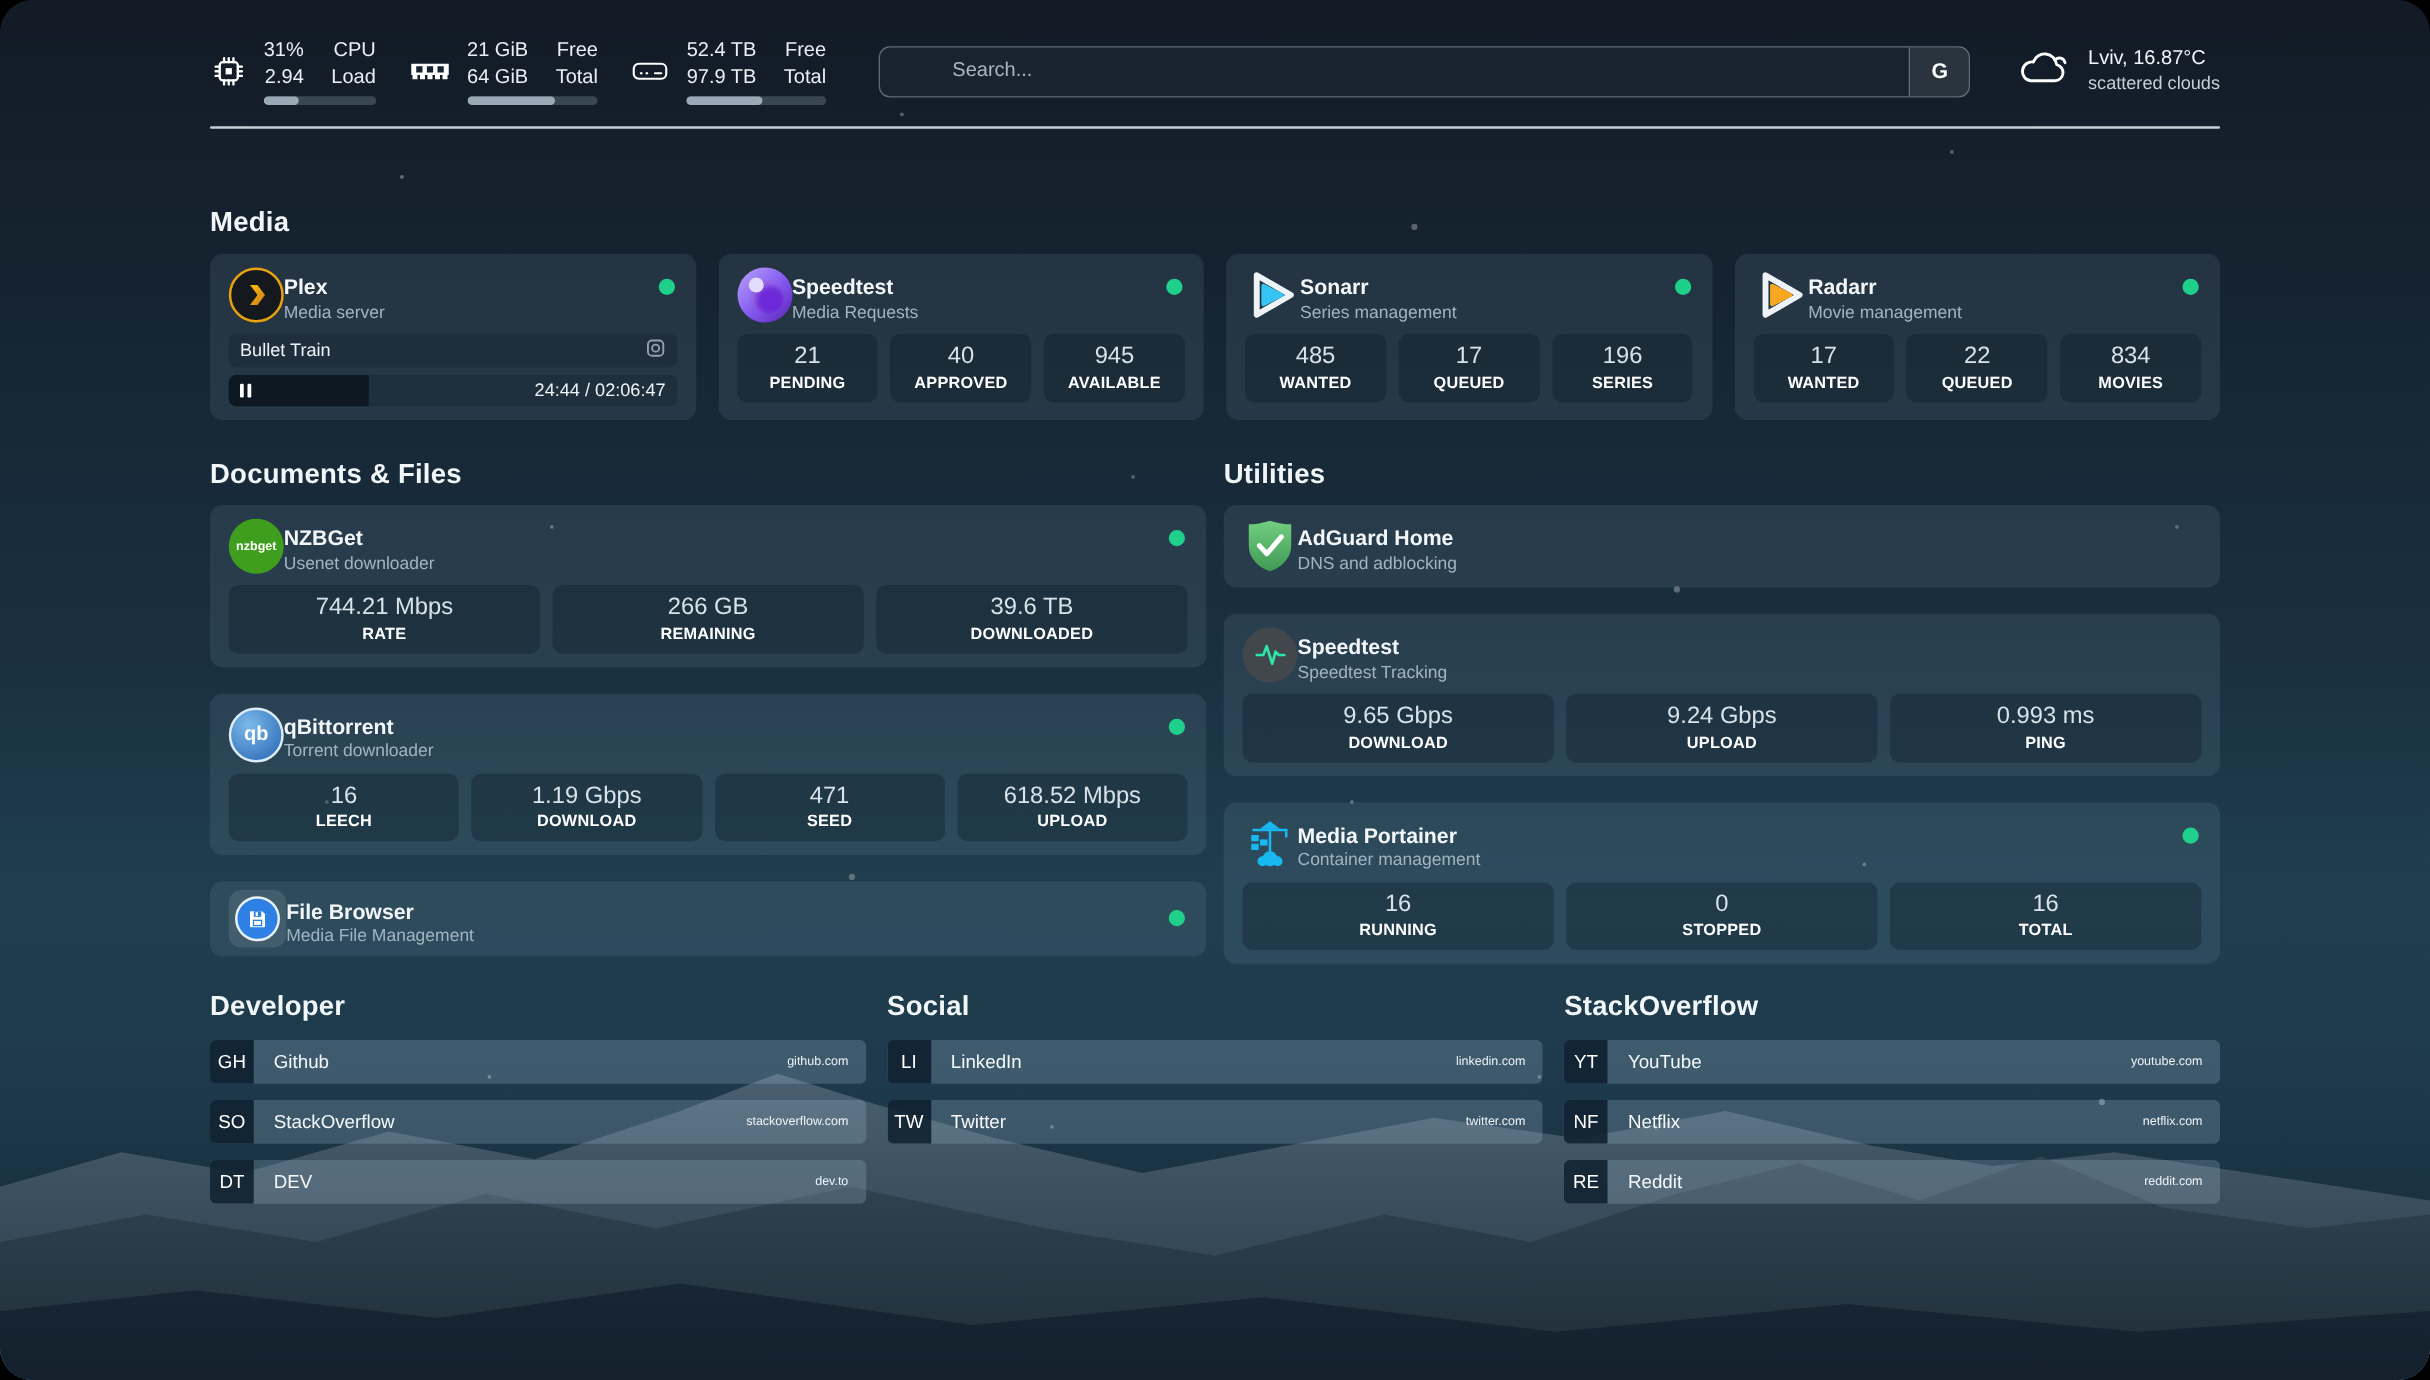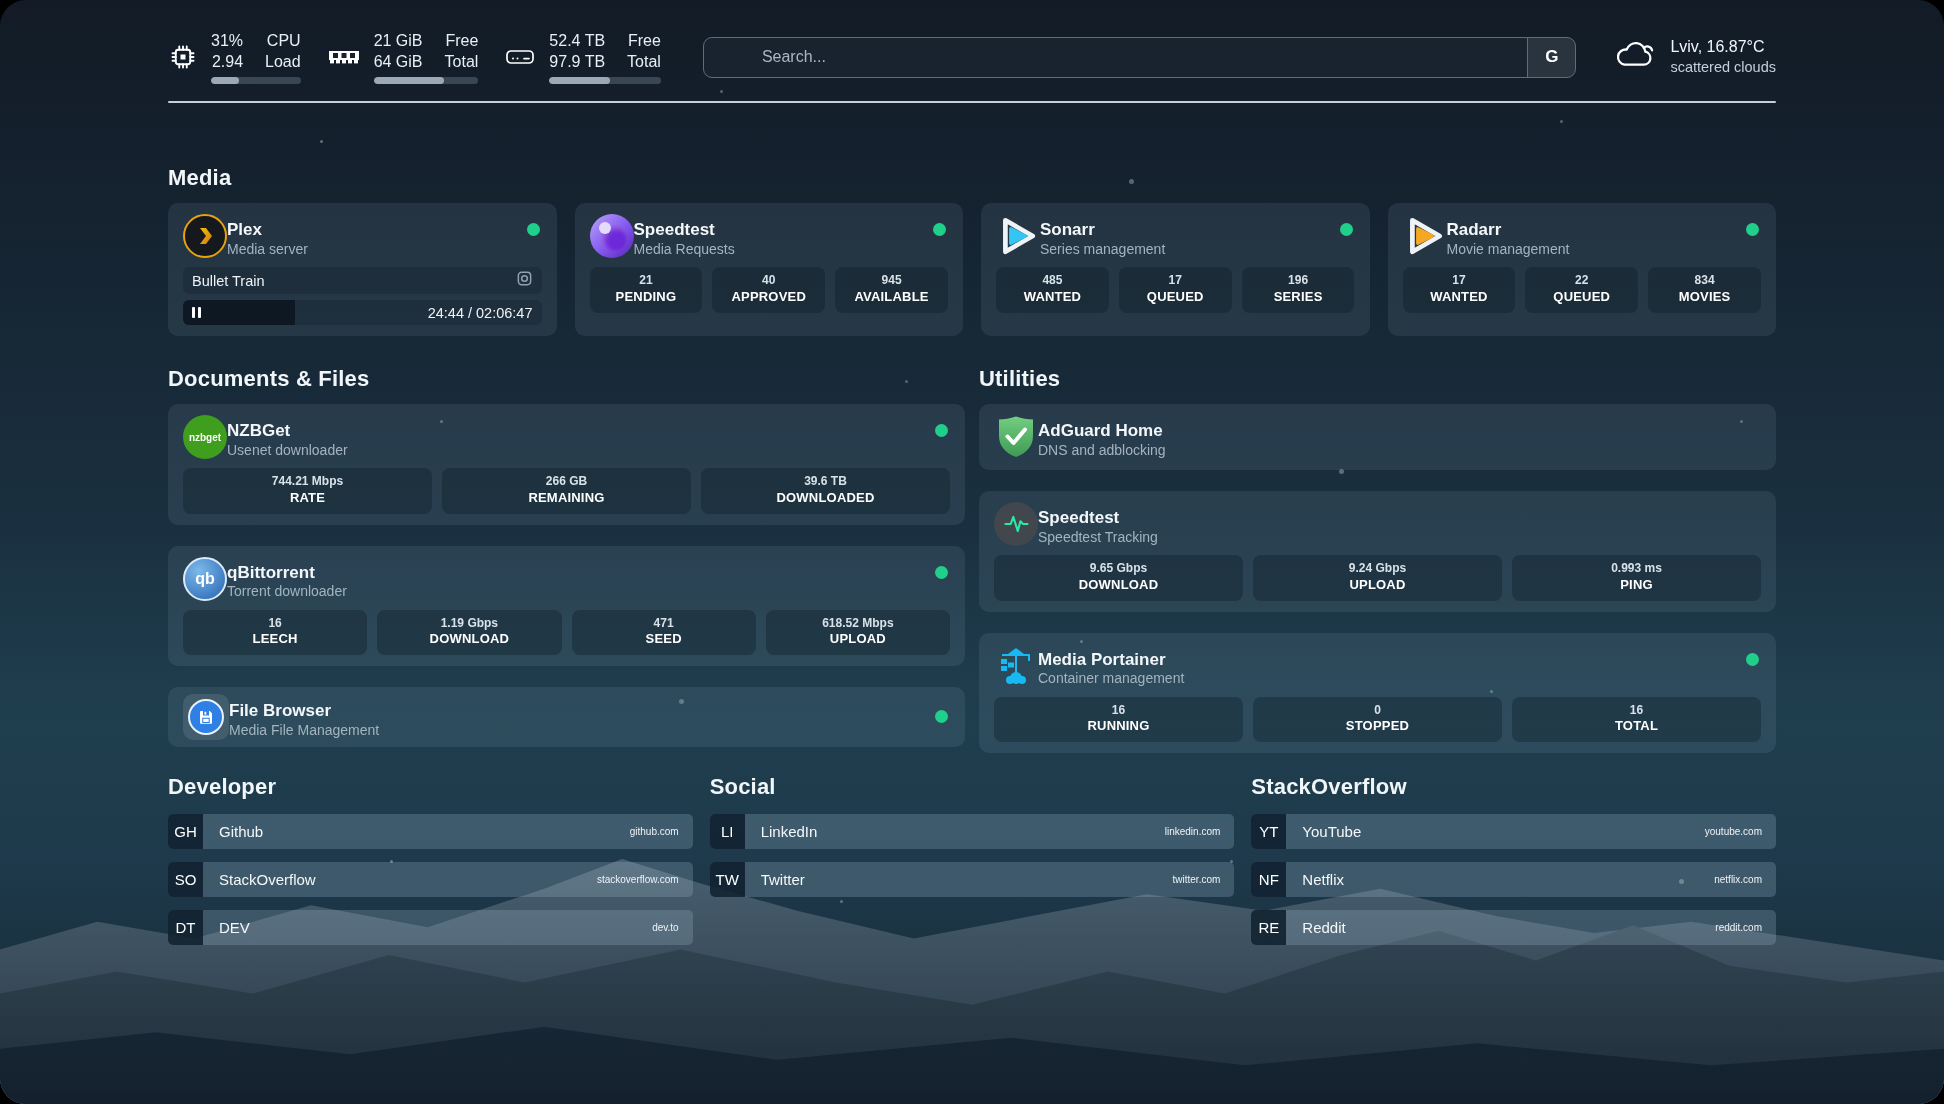--- a/index.html
+++ b/index.html
@@ -75,21 +75,21 @@
   .media-grid { display:grid; grid-template-columns:repeat(4,1fr); gap:18px; }
   .card { background:rgba(173,203,222,.10); border-radius:10px; padding:11px 15px; position:relative; cursor:pointer; }
   .app-head { display:flex; align-items:flex-end; gap:0; position:relative; }
   .app-icon { width:44px; height:44px; flex:0 0 44px; display:flex; align-items:center; justify-content:center; }
   .app-titles { display:flex; flex-direction:column; line-height:1.25; }
   .app-name { font-size:17px; font-weight:600; color:#f3f7fa; }
   .app-desc { font-size:14px; color:#a3b4c0; }
   .status-dot { position:absolute; right:2px; top:9px; width:13px; height:13px; border-radius:50%; background:#1fd08b; }
   .stat-row { display:flex; gap:10px; margin-top:9px; }
   .stat-box { flex:1; background:rgba(8,20,30,.30); border-radius:8px; padding:6px 6px 7px; text-align:center; }
-  .stat-value { font-size:12px; color:#d8e2e9; line-height:1.3;font-weight:bold; }
+  .stat-value { font-size:19px; color:#d8e2e9; line-height:1.3; }
   .stat-label { font-size:13px; font-weight:700; color:#fff; letter-spacing:.2px; line-height:1.3; }
   
   .plex-row { margin-top:9px; height:27px; background:rgba(8,20,30,.22); border-radius:6px;
     display:flex; align-items:center; justify-content:space-between; padding:0 9px; }
   .plex-title { font-size:14.5px; color:#eef3f7; }
   .plex-progress { margin-top:6px; height:25px; background:rgba(8,20,30,.22); border-radius:6px;
     display:flex; align-items:center; justify-content:space-between; padding:0 9px 0 0; }
   .pause-pill { width:112px; height:25px; background:rgba(9,19,29,.8); border:none; border-radius:6px 0 0 6px;
     display:flex; align-items:center; padding-left:9px; gap:3px; cursor:pointer; }
   .pause-pill i { display:block; width:3px; height:11px; background:#fff; border-radius:1px; }

